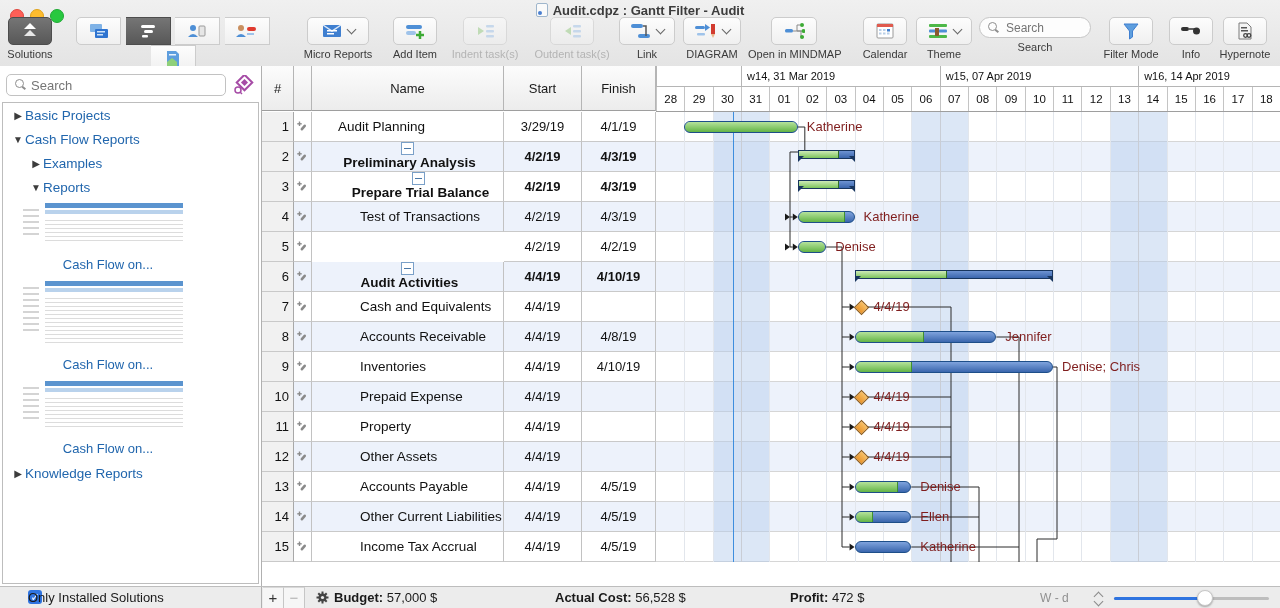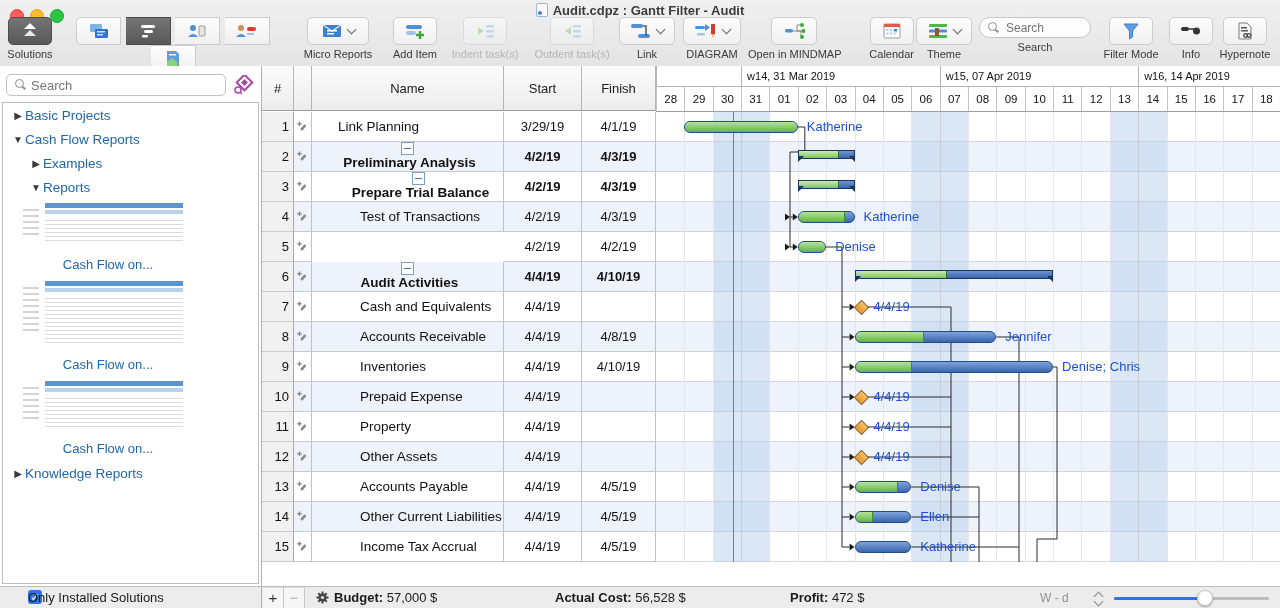--- a/index.html
+++ b/index.html
@@ -116,21 +116,21 @@
   .bar .g{position:absolute;left:0;top:0;bottom:0;background:linear-gradient(#b5e29b,#63b446);
        border-right:1px solid #3f8f2f;}
   .sum{position:absolute;height:9px;border:1px solid #17355e;background:linear-gradient(#6e93d2,#3a66ad);box-sizing:border-box;}
   .sum .g{position:absolute;left:0;top:0;bottom:0;background:linear-gradient(#cdeab6,#7cc45c);
        border-right:1px solid #2f6e24;}
   .hookL,.hookR{position:absolute;top:7px;width:0;height:0;border-top:6px solid #17355e;}
   .hookL{border-right:6px solid transparent;}
   .hookR{border-left:6px solid transparent;}
   .dia{position:absolute;width:11px;height:11px;background:linear-gradient(#f8c268,#e8932a);
        border:1px solid #8a5a1a;transform:rotate(45deg);box-sizing:border-box;}
-  .blab{position:absolute;font-size:13px;color:#1d4ed8;white-space:nowrap;line-height:14px;}
+  .blab{position:absolute;font-size:13px;color:#7f1d1d;white-space:nowrap;line-height:14px;}
   
   #tabstrip{position:absolute;left:0;top:496px;width:1018px;height:24px;background:#e3e3e3;
        border-top:1px solid #bdbdbd;border-bottom:1px solid #c6c6c6;box-sizing:border-box;}
   #tab{position:absolute;left:6px;top:3px;height:20px;padding:0 12px;background:linear-gradient(#c6c6c6,#b2b2b2);
        border:1px solid #979797;border-bottom:none;border-radius:5px 5px 0 0;font-size:12.5px;
        line-height:20px;color:#1a1a1a;}
   .ic{display:block;}
 </style>
 </head>
 <body>
@@ -279,21 +279,21 @@
               <path d="M10 9 h4 v-6 h3 M14 9 h5 M14 9 h4 v6 h3" fill="none"></path>
             </g>
             <circle cx="19" cy="3" r="2" fill="#3daa35"></circle>
             <circle cx="20.5" cy="9" r="2" fill="#3daa35"></circle>
             <circle cx="19" cy="15" r="2" fill="#3daa35"></circle>
           </svg>
       </span>
       <div class="lbl">Open in MINDMAP</div>
     </div>
 
-    <div class="titem" style="left:856px;width:58px;text-align:right;">
+    <div class="titem" style="left:856px;width:58px;">
       <span class="tbtn" style="width:44px;">
         <svg class="ic" width="18" height="18" viewBox="0 0 18 18">
             <rect x="1" y="2" width="16" height="14" rx="1" fill="#fff" stroke="#9a9a9a"></rect>
             <rect x="1" y="2" width="16" height="3" fill="#e05a4e"></rect>
             <g fill="#b9cfe8">
               <rect x="3" y="7" width="2.5" height="2"></rect>
               <rect x="7" y="7" width="2.5" height="2"></rect>
               <rect x="11" y="7" width="2.5" height="2"></rect>
               <rect x="3" y="10.5" width="2.5" height="2"></rect>
               <rect x="7" y="10.5" width="2.5" height="2"></rect>
@@ -467,21 +467,21 @@
           <div class="c ico">
             <svg width="11" height="11" viewBox="0 0 11 11">
               <g stroke="#8a8a8a" stroke-width="1.4">
                 <line x1="2.5" y1="0.5" x2="2.5" y2="5"></line>
                 <line x1="0.3" y1="2.8" x2="4.7" y2="2.8"></line>
               </g>
               <rect x="5" y="3" width="2.6" height="7" rx="1.3" transform="rotate(40 6.3 6.5)" fill="#8a8a8a"></rect>
             </svg>
           </div>
           <div class="c name" style="padding-left: 26px;">
-            <span style="white-space: nowrap;">Link Planning</span>
+            <span style="white-space: nowrap;">Audit Planning</span>
           </div>
           <div class="c start">3/29/19</div>
           <div class="c fin">4/1/19</div>
         </div>
         <div class="r alt b" style="top: 30px;">
           <div class="c num">2</div>
           <div class="c ico">
             <svg width="11" height="11" viewBox="0 0 11 11">
               <g stroke="#8a8a8a" stroke-width="1.4">
                 <line x1="2.5" y1="0.5" x2="2.5" y2="5"></line>

